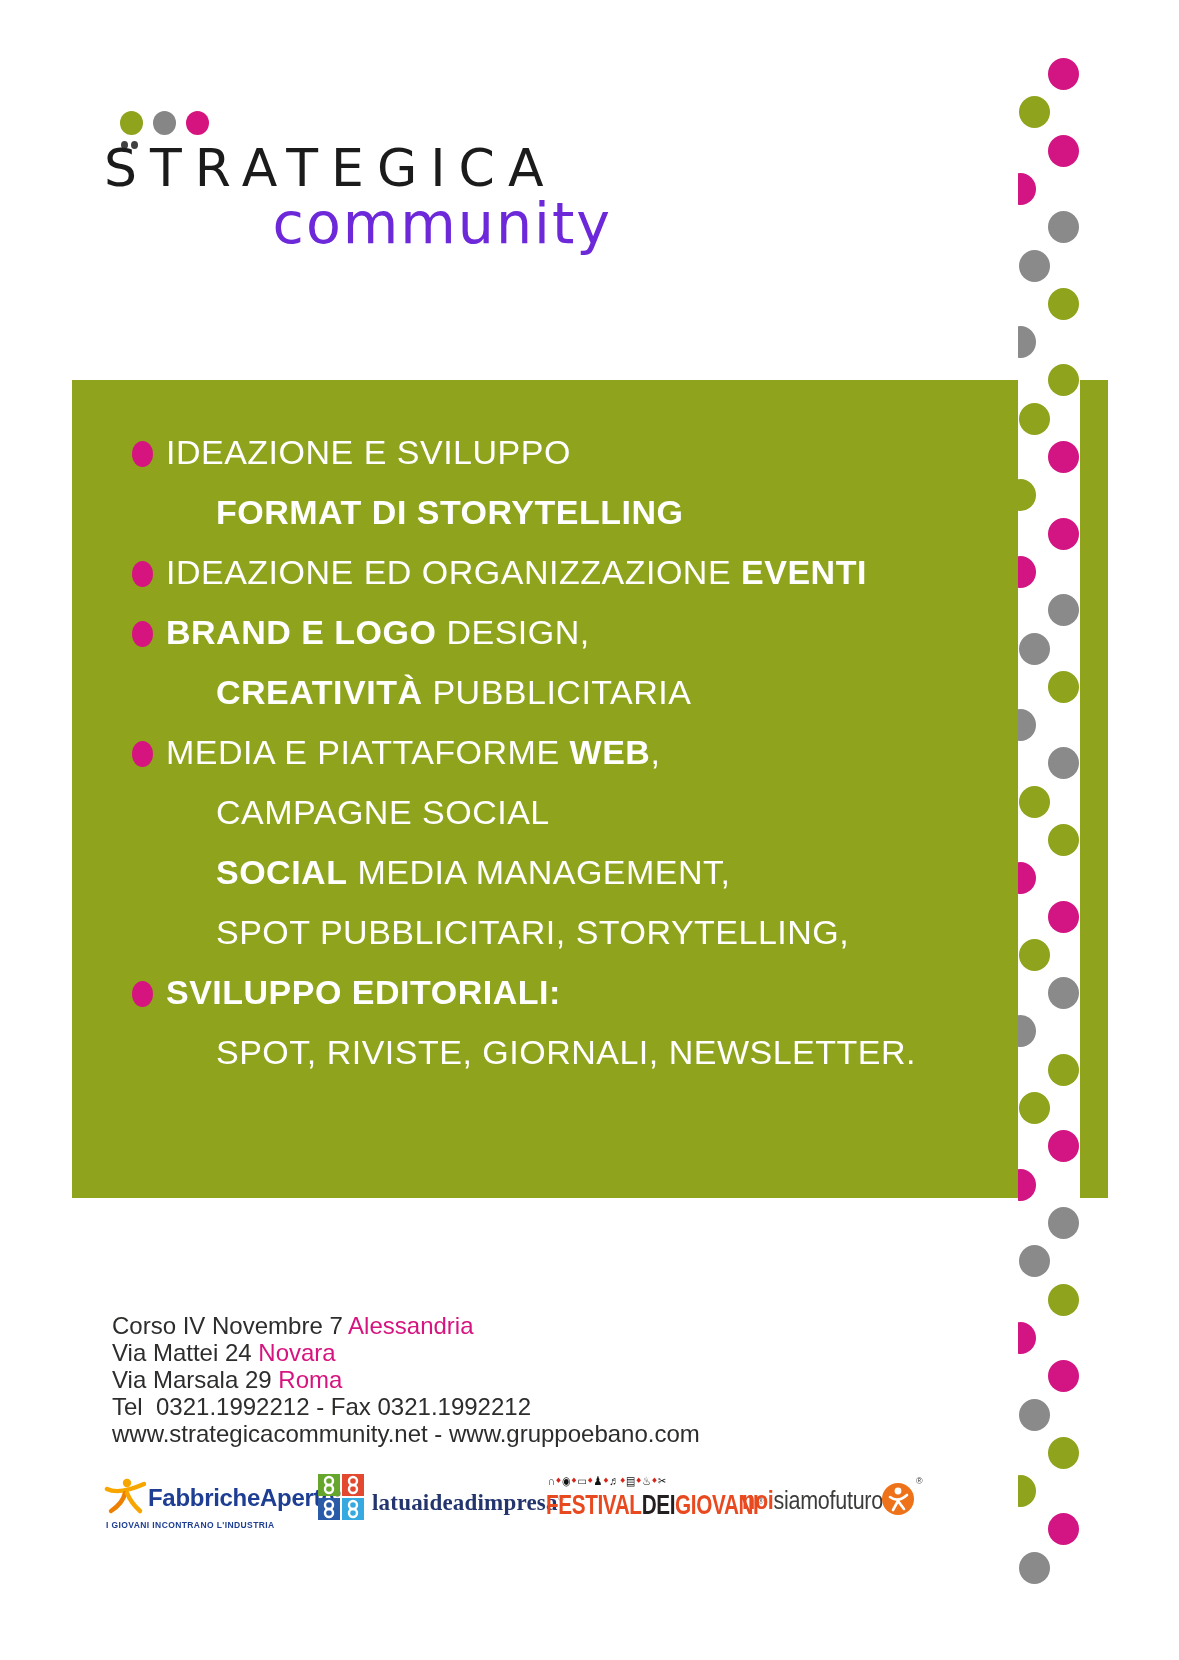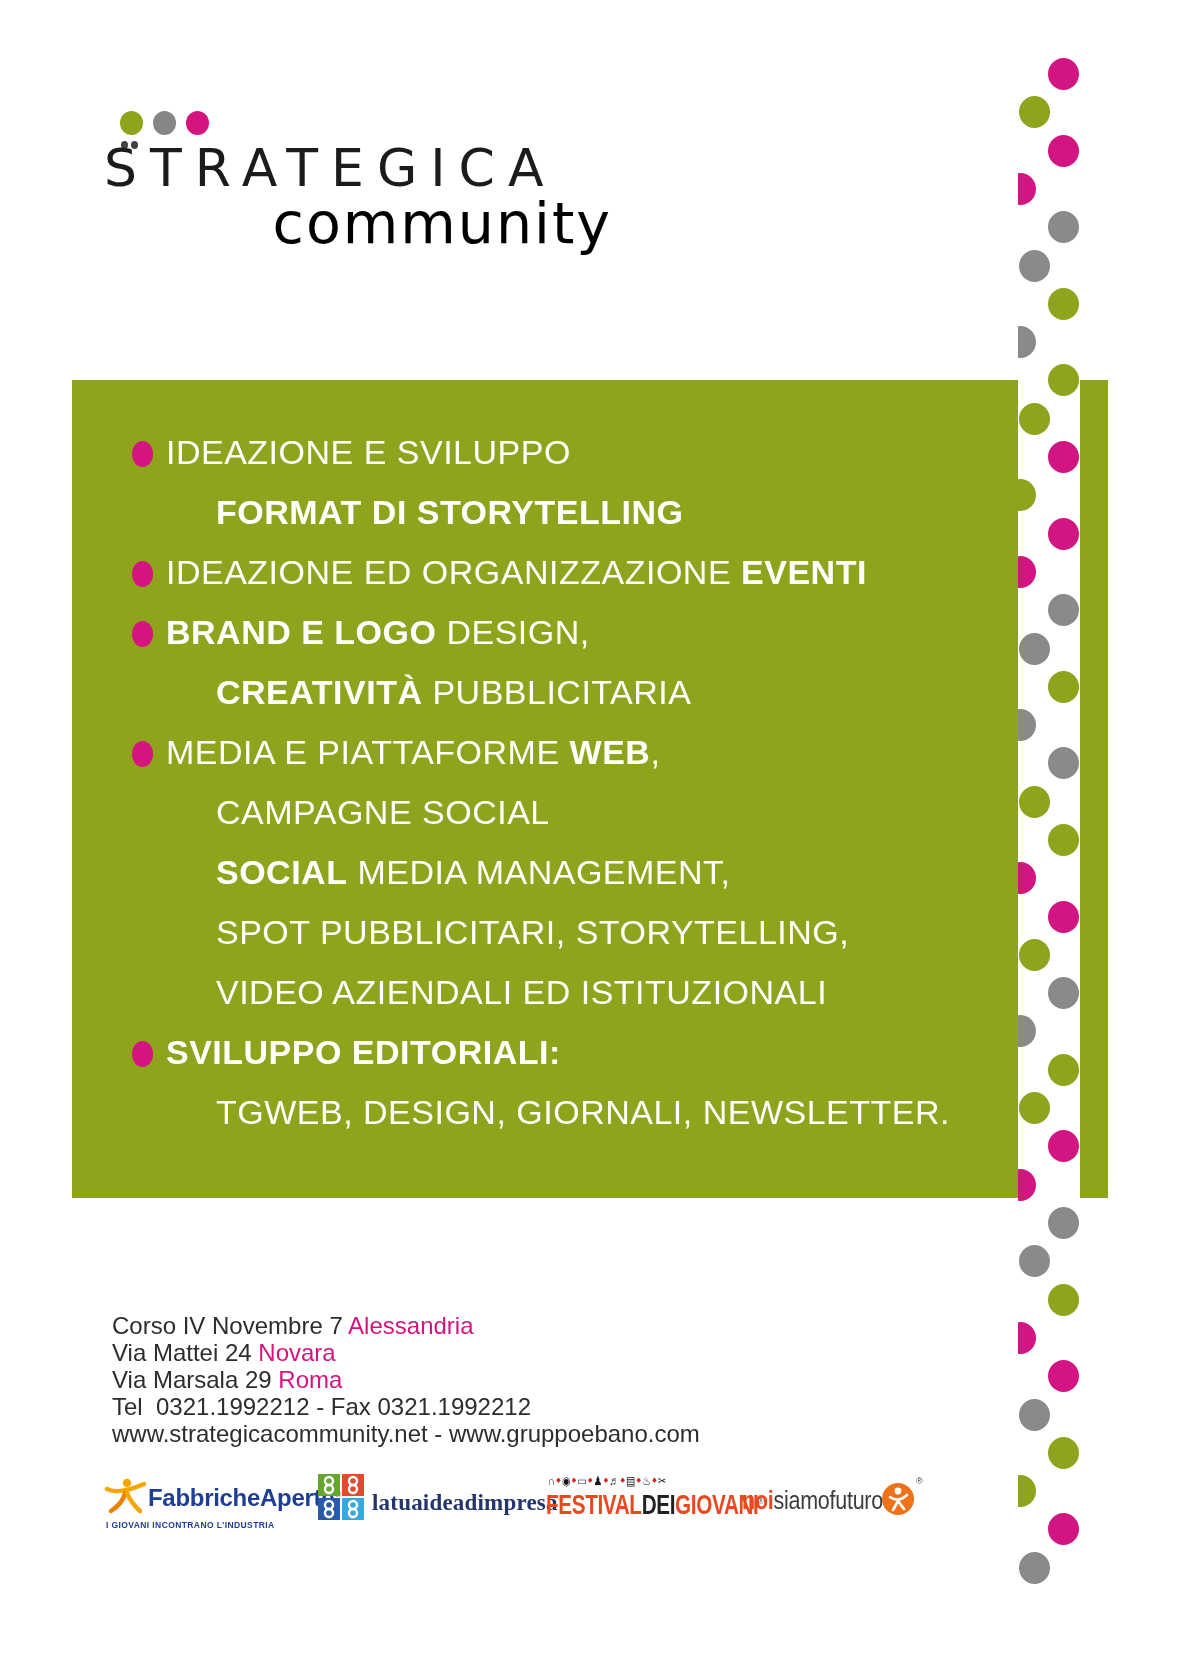--- a/index.html
+++ b/index.html
@@ -56,36 +56,35 @@
   .reg{font-size:9px;vertical-align:super;color:#444;font-weight:400;}
 </style>
 </head>
 <body>
 
 <div class="page">
 
   <div class="brand-dots" id="brand-dots"><span class="brand-dot" style="background: rgb(143, 163, 28);"></span><span class="brand-dot" style="background: rgb(134, 134, 134);"></span><span class="brand-dot" style="background: rgb(214, 20, 127);"></span></div>
   <div class="umlaut"><span></span><span></span></div>
   <div class="brand-name">STRATEGICA</div>
-  <div class="brand-sub" id="brand-sub" style="color: #000000;">community</div>
+  <div class="brand-sub" id="brand-sub" style="color: #6d28d9;">community</div>
 
   <section class="services" id="services-panel" style="background: rgb(143, 163, 28);">
     <ul class="services-list" id="services-list">
         <li><span class="bullet" style="background: rgb(214, 20, 127);"></span><span class="seg">IDEAZIONE E SVILUPPO</span></li>
         <li class="indent"><span class="seg b">FORMAT DI STORYTELLING</span></li>
         <li><span class="bullet" style="background: rgb(214, 20, 127);"></span><span class="seg">IDEAZIONE ED ORGANIZZAZIONE </span><span class="seg b">EVENTI</span></li>
         <li><span class="bullet" style="background: rgb(214, 20, 127);"></span><span class="seg b">BRAND E LOGO</span><span class="seg"> DESIGN,</span></li>
         <li class="indent"><span class="seg b">CREATIVITÀ</span><span class="seg"> PUBBLICITARIA</span></li>
         <li><span class="bullet" style="background: rgb(214, 20, 127);"></span><span class="seg">MEDIA E PIATTAFORME </span><span class="seg b">WEB</span><span class="seg">,</span></li>
         <li class="indent"><span class="seg">CAMPAGNE SOCIAL</span></li>
         <li class="indent"><span class="seg b">SOCIAL</span><span class="seg"> MEDIA MANAGEMENT,</span></li>
         <li class="indent"><span class="seg">SPOT PUBBLICITARI, STORYTELLING,</span></li>
-        <li class="indent"><span class="seg">VIDEO AZIENDALI ED ISTITUZIONALI</span></li>
         <li><span class="bullet" style="background: rgb(214, 20, 127);"></span><span class="seg b">SVILUPPO EDITORIALI:</span></li>
-        <li class="indent"><span class="seg">TGWEB, DESIGN, GIORNALI, NEWSLETTER.</span></li>
+        <li class="indent"><span class="seg">SPOT, RIVISTE, GIORNALI, NEWSLETTER.</span></li>
       </ul>
   </section>
 
   <div class="dot-strip" id="dot-strip">
       <span class="strip-dot" style="width: 31px; height: 32px; background: rgb(210, 21, 131); left: 29.5px; top: 0px;"></span>
       <span class="strip-dot" style="width: 31px; height: 32px; background: rgb(143, 163, 28); left: 0.5px; top: 38px;"></span>
       <span class="strip-dot" style="width: 31px; height: 32px; background: rgb(210, 21, 131); left: 29.5px; top: 77px;"></span>
       <span class="strip-dot" style="width: 31px; height: 32px; background: rgb(210, 21, 131); left: -13.5px; top: 115px;"></span>
       <span class="strip-dot" style="width: 31px; height: 32px; background: rgb(138, 138, 138); left: 29.5px; top: 153px;"></span>
       <span class="strip-dot" style="width: 31px; height: 32px; background: rgb(138, 138, 138); left: 0.5px; top: 192px;"></span>

